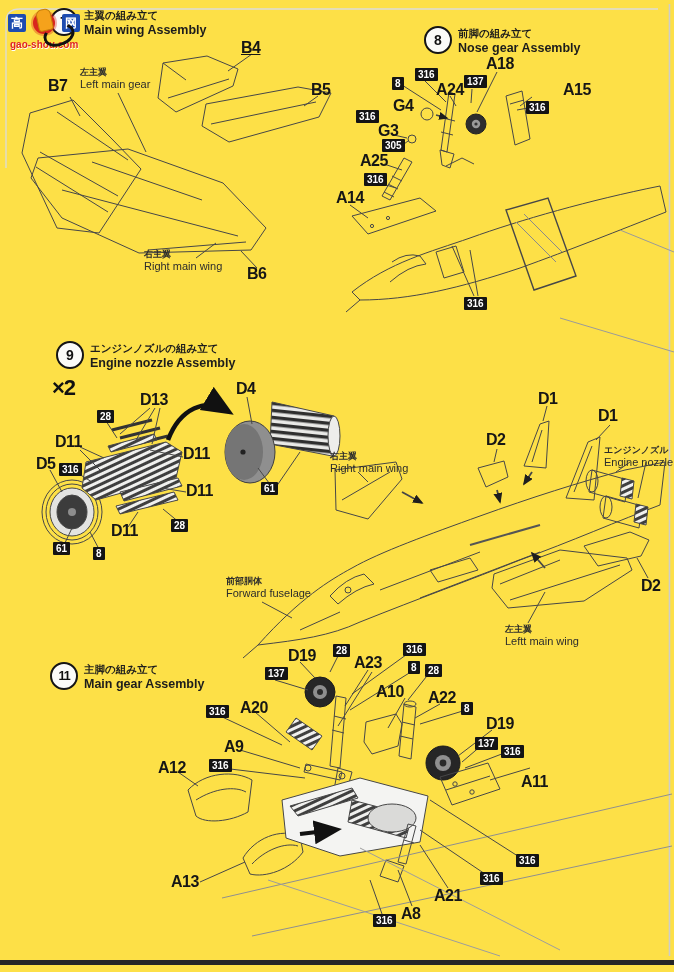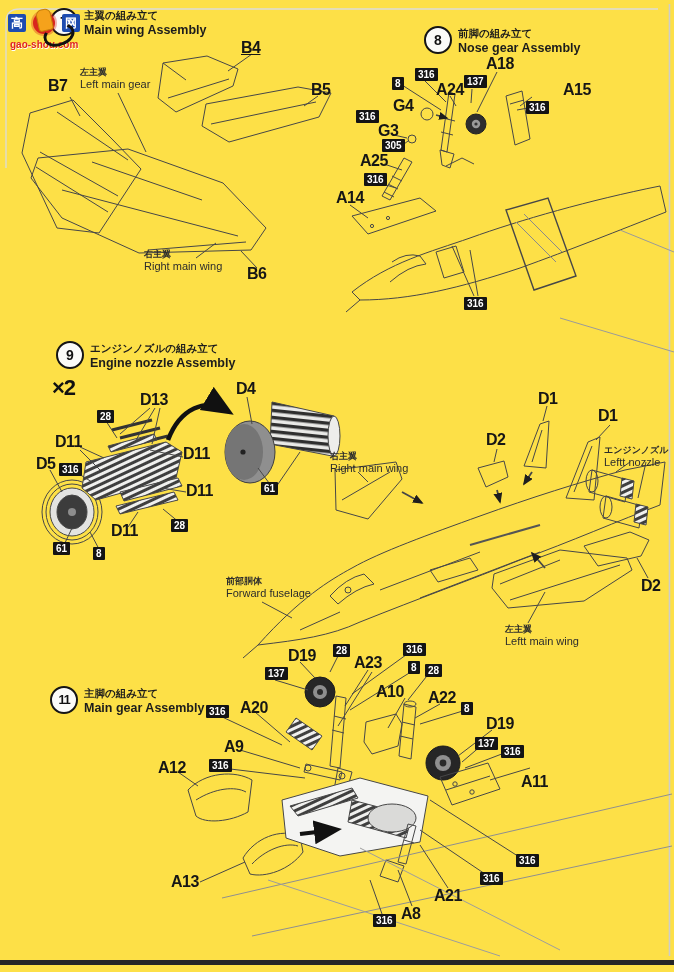--- a/index.html
+++ b/index.html
@@ -301,21 +301,21 @@
       </span>
   </div>
   <div class="step" style="left:56px;top:341px">
     <span class="circ">9</span>
     <span class="ttl">
         <div class="jp">エンジンノズルの組み立て</div>
       <div class="en">Engine nozzle Assembly</div>
       </span>
   </div>
   <div class="x2" style="left:52px;top:377px">×2</div>
-  <div class="step" style="left:50px;top:686px">
+  <div class="step" style="left:50px;top:662px">
     <span class="circ two">11</span>
     <span class="ttl">
         <div class="jp">主脚の組み立て</div>
       <div class="en">Main gear Assembly</div>
       </span>
   </div>
 
   <div class="wm">
     <div class="wm-row">
       <span class="wm-box">高</span>
@@ -398,21 +398,21 @@
       <div class="anno" style="left: 144px; top: 248px;">
         <div class="jp">右主翼</div>
         <div class="en">Right main wing</div>
       </div>
       <div class="anno" style="left: 330px; top: 450px;">
         <div class="jp">右主翼</div>
         <div class="en">Right main wing</div>
       </div>
       <div class="anno" style="left: 604px; top: 444px;">
         <div class="jp">エンジンノズル</div>
-        <div class="en">Leftt nozzle</div>
+        <div class="en">Engine nozzle</div>
       </div>
       <div class="anno" style="left: 226px; top: 575px;">
         <div class="jp">前部胴体</div>
         <div class="en">Forward fuselage</div>
       </div>
       <div class="anno" style="left: 505px; top: 623px;">
         <div class="jp">左主翼</div>
         <div class="en">Leftt main wing</div>
       </div>
     </div>

